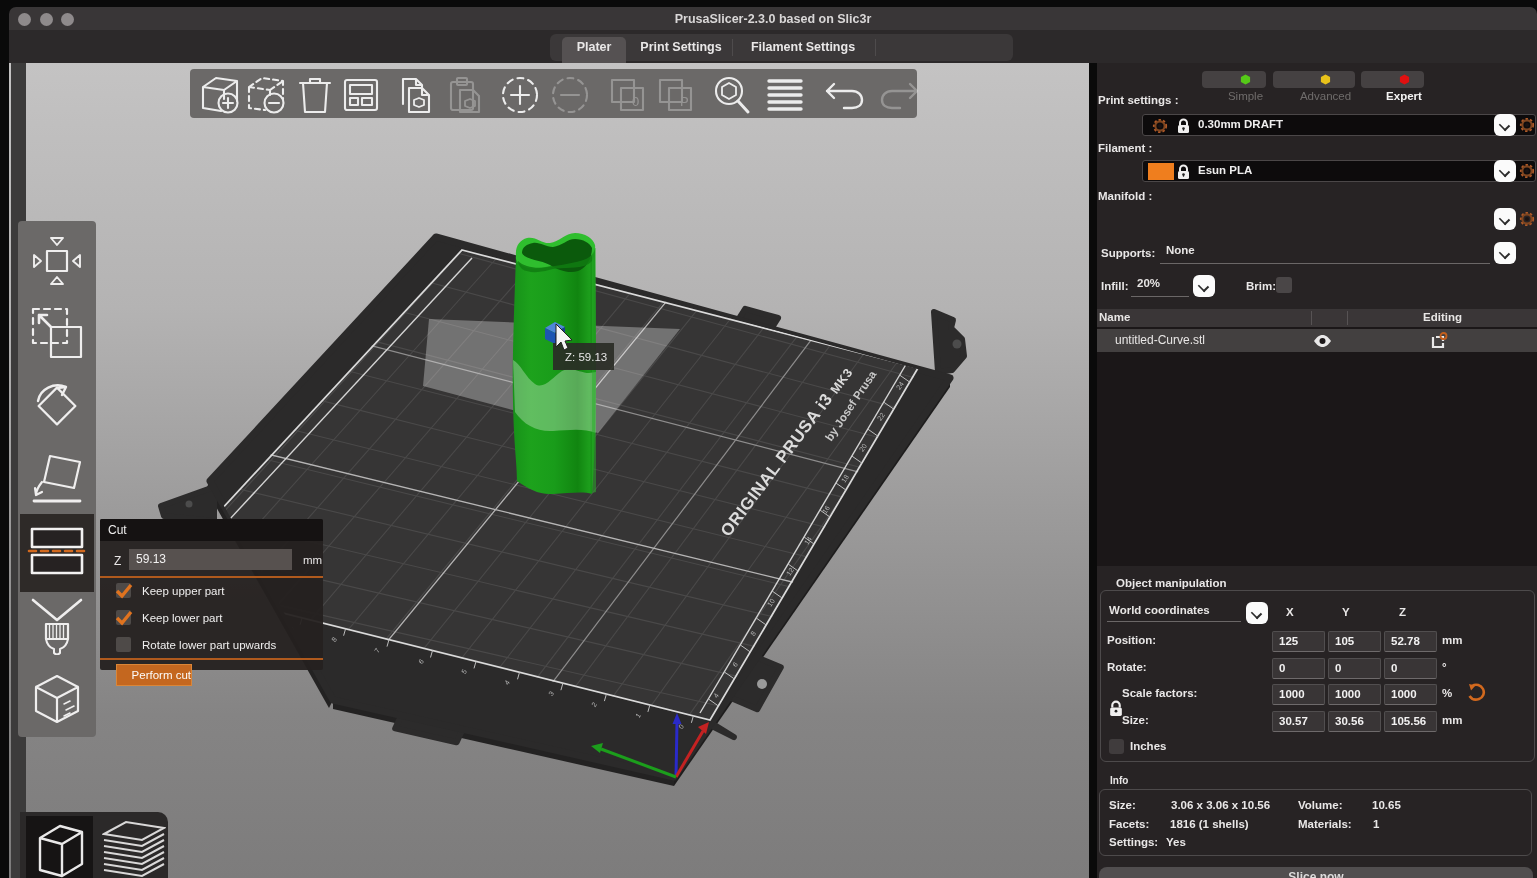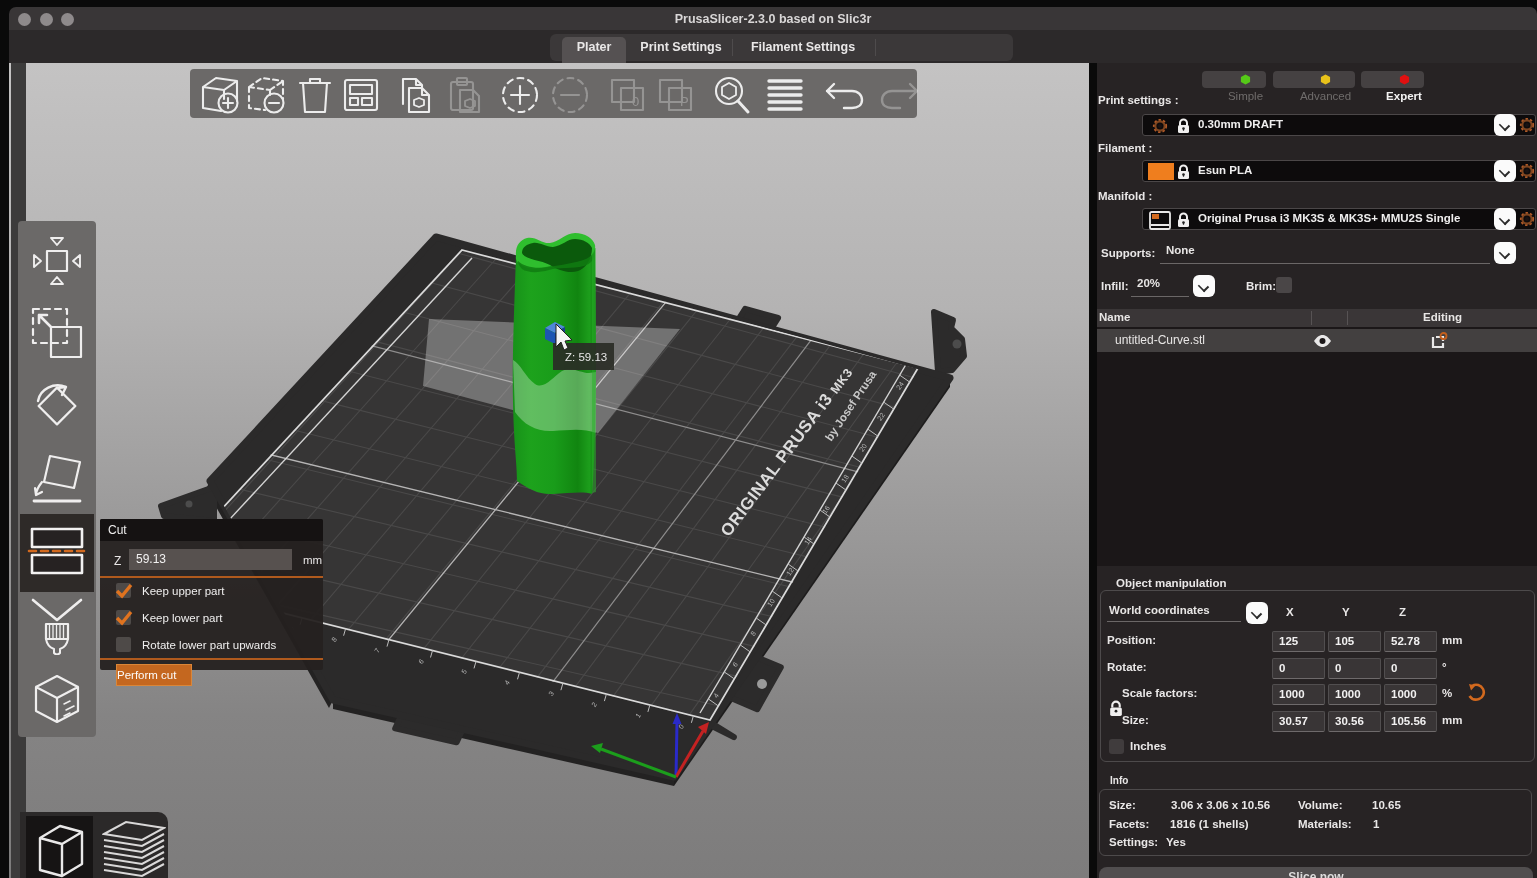--- a/index.html
+++ b/index.html
@@ -308,21 +308,21 @@
       </svg>
     <div class="cklbl" style="top:66px">Keep upper part</div>
     <div class="ckb" style="top:91px"></div>
     <svg style="position:absolute;left:14px;top:89px" width="20" height="20" viewBox="0 0 20 20">
         <path d="M3 10 L8 15 L17 4" stroke="#e0731f" stroke-width="3.4" fill="none"></path>
       </svg>
     <div class="cklbl" style="top:93px">Keep lower part</div>
     <div class="ckb" style="top:118px"></div>
     <div class="cklbl" style="top:120px">Rotate lower part upwards</div>
     <div class="cutsep" style="top:139px"></div>
-    <div style="position:absolute;left:16px;top:145px;width:76px;height:22px;background:#c4671f;border:1px solid #da8638;color:#fcfbfa;font-size:11.5px;line-height:20px;text-align:left">Perform cut</div>
+    <div style="position:absolute;left:16px;top:145px;width:76px;height:22px;background:#c4671f;border:1px solid #da8638;color:#fcfbfa;font-size:11.5px;line-height:20px;text-align:right">Perform cut</div>
   </div>
   <div style="position:absolute;left:11px;top:749px;width:148px;height:66px;background:#2b2929;border-radius:0 10px 0 0">
     <div style="position:absolute;left:6px;top:4px;width:67px;height:62px;background:#161414"></div>
     <svg style="position:absolute;left:12px;top:8px" width="56" height="58" viewBox="0 0 56 58" fill="none" stroke="#e9e8e8" stroke-width="2.4" stroke-linejoin="round">
         <path d="M8 18 L28 6 L50 12 L50 44 L30 56 L8 50 Z M8 18 L30 24 L50 12 M30 24 L30 56"></path>
       </svg>
     <svg style="position:absolute;left:82px;top:8px" width="64" height="58" viewBox="0 0 64 58" fill="none" stroke="#d9d8d8" stroke-width="2">
         <path d="M2 14 L24 2 L62 8 L40 20 Z"></path>
         <path d="M2 20 L40 26 L62 14 M2 26 L40 32 L62 20 M2 32 L40 38 L62 26 M2 38 L40 44 L62 32 M2 44 L40 50 L62 38 M2 50 L40 56 L62 44"></path>
       </svg>
@@ -370,34 +370,20 @@
       </svg>
       <div class="combotext">Esun PLA</div>
     </div>
     <div class="arrowbtn" style="left:397px;top:97px"></div>
     <svg width="18" height="18" viewBox="0 0 20 20" style="position:absolute;left:421px;top:99px">
       <circle cx="10" cy="10" r="6.2" fill="none" stroke="#b05a28" stroke-width="3.4" stroke-dasharray="2.4 2.1"></circle>
       <circle cx="10" cy="10" r="5.2" fill="none" stroke="#7e4520" stroke-width="2.4"></circle>
       <circle cx="10" cy="10" r="2.2" fill="#1a1212"></circle>
     </svg>
     <div class="lbl" style="left:1px;top:127px;font-size:11.5px">Manifold :</div>
-    <div class="combo" style="left:-3px;top:145px">
-      <svg width="22" height="19" viewBox="0 0 22 19" style="position:absolute;left:6px;top:2px">
-        <rect x="1" y="1" width="20" height="17" rx="1.5" fill="none" stroke="#e8e7e7" stroke-width="1.8"></rect>
-        <rect x="3" y="3" width="7" height="5" fill="#d2691e"></rect>
-        <path d="M2 14 H20" stroke="#e8e7e7" stroke-width="2"></path>
-      </svg>
-      <svg width="15" height="16" viewBox="0 0 15 16" style="position:absolute;left:33px;top:3px">
-        <path d="M4 7 V5 a3.5 3.5 0 0 1 7 0 V7" stroke="#f0efef" stroke-width="2" fill="none"></path>
-        <rect x="2" y="7" width="11" height="8" rx="1.5" fill="#f0efef"></rect>
-        <circle cx="7.5" cy="10.5" r="1.3" fill="#222"></circle>
-        <rect x="6.9" y="10.5" width="1.2" height="2.2" fill="#222"></rect>
-      </svg>
-      <div class="combotext">Original Prusa i3 MK3S &amp; MK3S+ MMU2S Single</div>
-    </div>
     <div class="arrowbtn" style="left:397px;top:145px"></div>
     <svg width="18" height="18" viewBox="0 0 20 20" style="position:absolute;left:421px;top:147px">
       <circle cx="10" cy="10" r="6.2" fill="none" stroke="#b05a28" stroke-width="3.4" stroke-dasharray="2.4 2.1"></circle>
       <circle cx="10" cy="10" r="5.2" fill="none" stroke="#7e4520" stroke-width="2.4"></circle>
       <circle cx="10" cy="10" r="2.2" fill="#1a1212"></circle>
     </svg>
     <div class="lbl" style="left:4px;top:184px">Supports:</div>
     <div class="sb" style="left:63px;top:178px;width:330px;height:23px;border-bottom:1px solid #6b6767">
       <span style="position:absolute;left:6px;top:3px;font-weight:600">None</span>
     </div>

